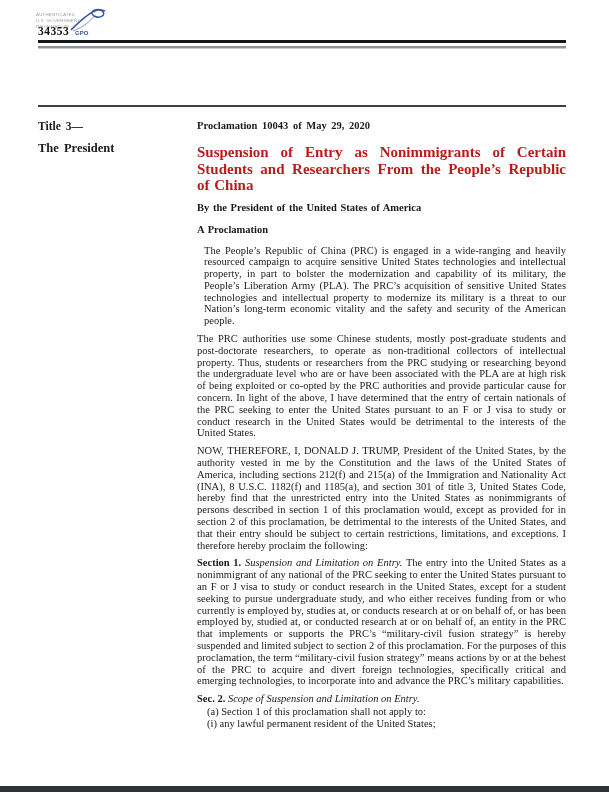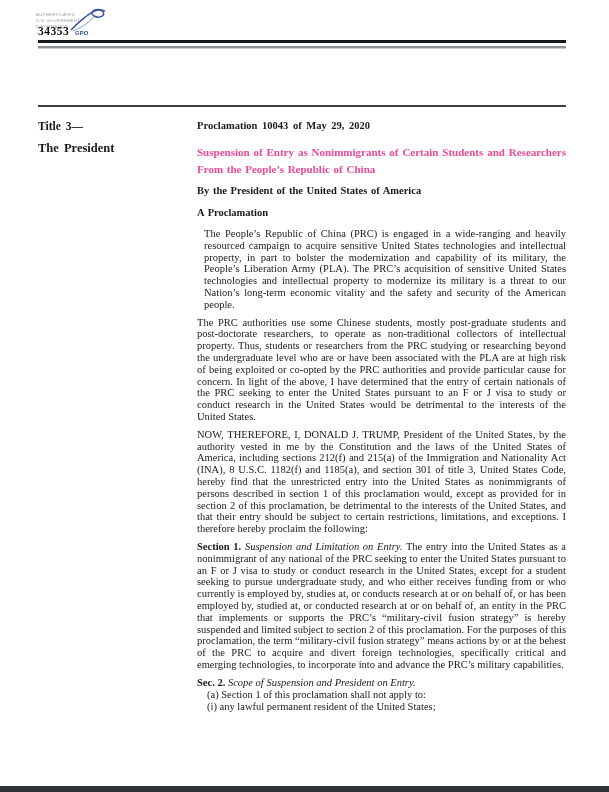--- a/index.html
+++ b/index.html
@@ -36,22 +36,22 @@
   .rule-mid{position:absolute;left:38px;top:105px;width:528px;height:2px;background:#3c4043;}
   
   .main{position:absolute;left:38px;top:107px;width:528px;}
   .cols{display:flex;}
   .col-left{width:159px;flex:0 0 159px;}
   .col-right{flex:1;width:369px;}
   .title3{font-weight:bold;font-size:11.5px;margin-top:13px;word-spacing:2px;}
   .president{font-weight:bold;font-size:12.5px;margin-top:9px;word-spacing:2px;}
   .proc-number{font-weight:bold;font-size:10.5px;margin-top:13px;word-spacing:2px;}
   .proc-title{
-    font-weight:bold;font-size:11px;line-height:16.5px;margin-top:13px;
-    text-align:justify;text-justify:inter-word;color:#ec4899;word-spacing:1px;
+    font-weight:bold;font-size:15px;line-height:16.5px;margin-top:13px;
+    text-align:justify;text-justify:inter-word;color:#b91c1c;word-spacing:1px;
   }
   .byline{font-weight:bold;font-size:10.5px;margin-top:8px;word-spacing:1px;}
   .proc-heading{font-weight:bold;font-size:10.5px;margin-top:11px;word-spacing:1px;}
   .body-text p{
     font-size:10.5px;line-height:11.8px;margin:0 0 6px 0;
     text-align:justify;text-justify:inter-word;
   }
   .body-text .first{margin-top:10px;margin-left:7px;}
   .b{font-weight:bold;}
   .clause{text-indent:10px;margin-bottom:0 !important;}
@@ -95,21 +95,21 @@
         <div class="byline">By the President of the United States of America</div>
         <div class="proc-heading">A Proclamation</div>
 
         <div class="body-text">
           <p class="first">The People’s Republic of China (PRC) is engaged in a wide-ranging and heavily resourced campaign to acquire sensitive United States technologies and intellectual property, in part to bolster the modernization and capability of its military, the People’s Liberation Army (PLA). The PRC’s acquisition of sensitive United States technologies and intellectual property to modernize its military is a threat to our Nation’s long-term economic vitality and the safety and security of the American people.</p>
           <p>The PRC authorities use some Chinese students, mostly post-graduate students and post-doctorate researchers, to operate as non-traditional collectors of intellectual property. Thus, students or researchers from the PRC studying or researching beyond the undergraduate level who are or have been associated with the PLA are at high risk of being exploited or co-opted by the PRC authorities and provide particular cause for concern. In light of the above, I have determined that the entry of certain nationals of the PRC seeking to enter the United States pursuant to an F or J visa to study or conduct research in the United States would be detrimental to the interests of the United States.</p>
           <p>NOW, THEREFORE, I, DONALD J. TRUMP, President of the United States, by the authority vested in me by the Constitution and the laws of the United States of America, including sections 212(f) and 215(a) of the Immigration and Nationality Act (INA), 8 U.S.C. 1182(f) and 1185(a), and section 301 of title 3, United States Code, hereby find that the unrestricted entry into the United States as nonimmigrants of persons described in section 1 of this proclamation would, except as provided for in section 2 of this proclamation, be detrimental to the interests of the United States, and that their entry should be subject to certain restrictions, limitations, and exceptions. I therefore hereby proclaim the following:</p>
 
           <p><span class="b">Section 1.</span> <i>Suspension and Limitation on Entry.</i> <span>The entry into the United States as a nonimmigrant of any national of the PRC seeking to enter the United States pursuant to an F or J visa to study or conduct research in the United States, except for a student seeking to pursue undergraduate study, and who either receives funding from or who currently is employed by, studies at, or conducts research at or on behalf of, or has been employed by, studied at, or conducted research at or on behalf of, an entity in the PRC that implements or supports the PRC’s “military-civil fusion strategy” is hereby suspended and limited subject to section 2 of this proclamation. For the purposes of this proclamation, the term “military-civil fusion strategy” means actions by or at the behest of the PRC to acquire and divert foreign technologies, specifically critical and emerging technologies, to incorporate into and advance the PRC’s military capabilities.</span></p>
 
-          <p class="sec-head"><span class="b">Sec. 2.</span> <i>Scope of Suspension and President on Entry.</i></p>
+          <p class="sec-head"><span class="b">Sec. 2.</span> <i>Scope of Suspension and Limitation on Entry.</i></p>
           <p class="clause">(a) Section 1 of this proclamation shall not apply to:</p>
           <p class="clause">(i) any lawful permanent resident of the United States;</p>
         </div>
       </div>
     </div>
   </div>
 
   <div class="bottom-bar"></div>
 
 </div>

